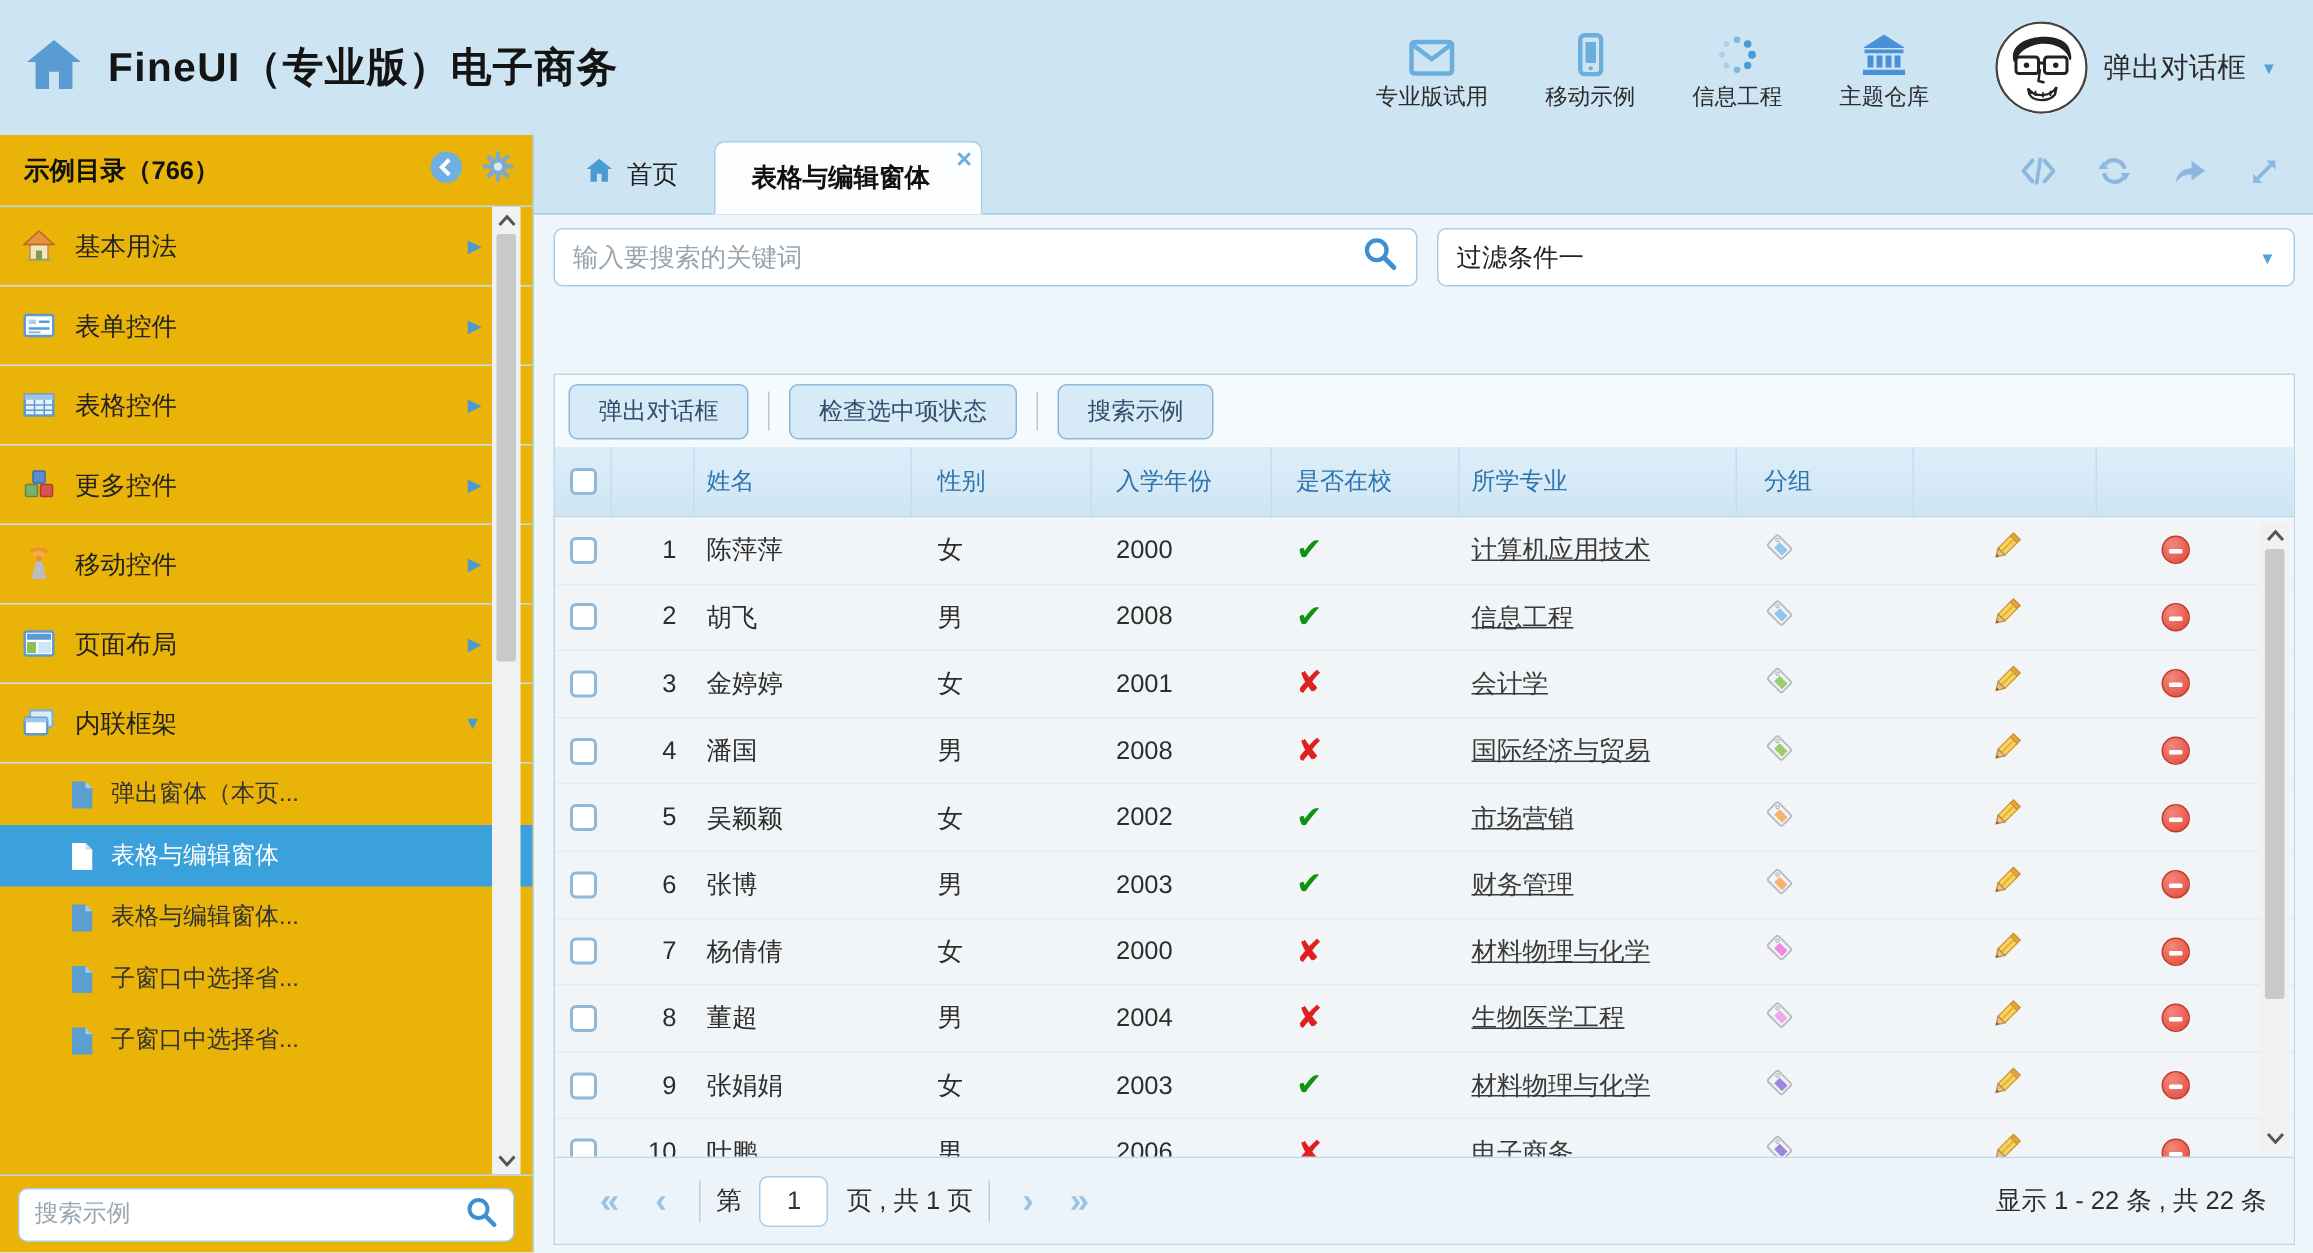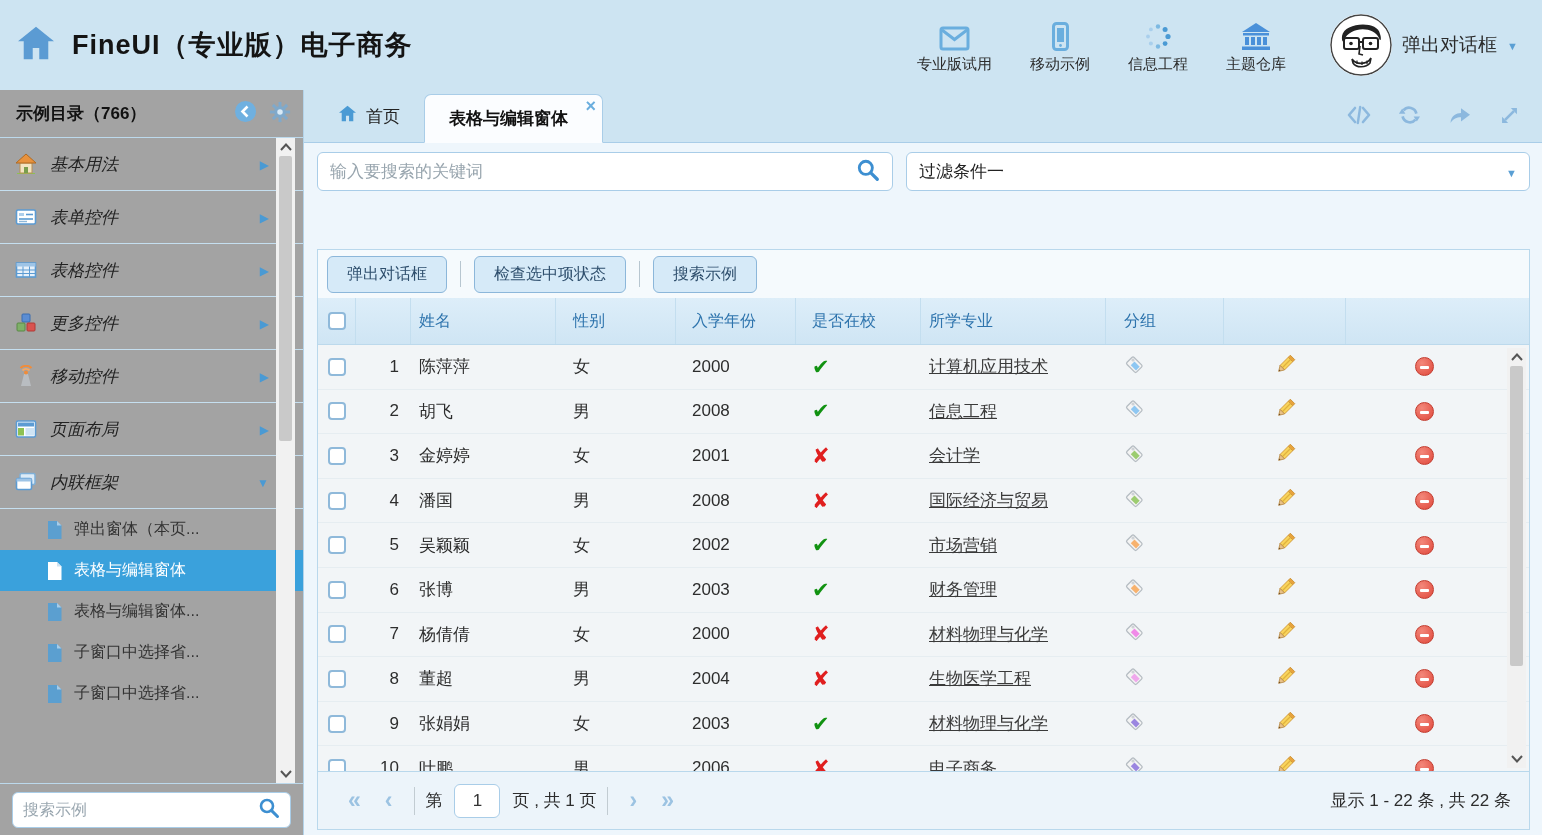--- a/index.html
+++ b/index.html
@@ -16,26 +16,26 @@
   .hdr-action .lb { font-size:15px; color:#2b2b2b; }
   .hdr-user { display:flex; align-items:center; gap:10px; margin-left:44px; margin-right:10px; }
   .avatar { width:62px; height:62px; border-radius:50%; background:#fff; overflow:hidden; flex:0 0 auto; }
   .hdr-user .name { font-size:19px; color:#2b2b2b; }
   .caret-down::before { content:"\25BC"; font-size:11px; color:#5a9fd4; }
 
   
   .body-row { flex:1; display:flex; min-height:0; }
 
   
-  .sidebar { width:304px; flex:0 0 auto; background:#a3a3a3; border-right:1px solid #b3d3e9; display:flex; flex-direction:column; min-height:0; }
+  .sidebar { width:356px; flex:0 0 auto; background:#eab308; border-right:1px solid #b3d3e9; display:flex; flex-direction:column; min-height:0; }
   .sb-hdr { height:48px; flex:0 0 auto; display:flex; align-items:center; padding:0 12px 0 16px; border-bottom:1px solid #bcd9ec; }
   .sb-title { font-size:17px; font-weight:bold; color:#111; }
   .sb-hdr-icons { margin-left:auto; display:flex; align-items:center; gap:12px; }
   .sb-menu { flex:1; position:relative; overflow:hidden; }
-  .sb-group { height:53px; display:flex; align-items:center; padding:0 34px 0 15px; border-bottom:1px solid #c5dff0; cursor:pointer;font-style:italic; }
+  .sb-group { height:53px; display:flex; align-items:center; padding:0 34px 0 15px; border-bottom:1px solid #c5dff0; cursor:pointer; }
   .sb-group .gi { width:22px; height:22px; flex:0 0 auto; }
   .sb-group .gl { margin-left:13px; font-size:17px; color:#222; }
   .sb-group .arr { margin-left:auto; }
   .arrow-r::before { content:"\25B6"; font-size:12px; color:#4a9ad4; }
   .arrow-d::before { content:"\25BC"; font-size:12px; color:#4a9ad4; }
   .sb-sub { height:41px; display:flex; align-items:center; padding-left:46px; gap:11px; font-size:16px; color:#333; cursor:pointer; }
   .sb-sub .fi { width:17px; height:20px; flex:0 0 auto; }
   .sb-sub.selected { background:#3aa1dc; color:#fff; }
   .sb-search { flex:0 0 auto; height:52px; padding:8px 12px; border-top:1px solid #bcd9ec; }
   .sb-search .box { height:36px; background:#fff; border:1px solid #a9cde8; border-radius:6px; display:flex; align-items:center; padding:0 10px; }

